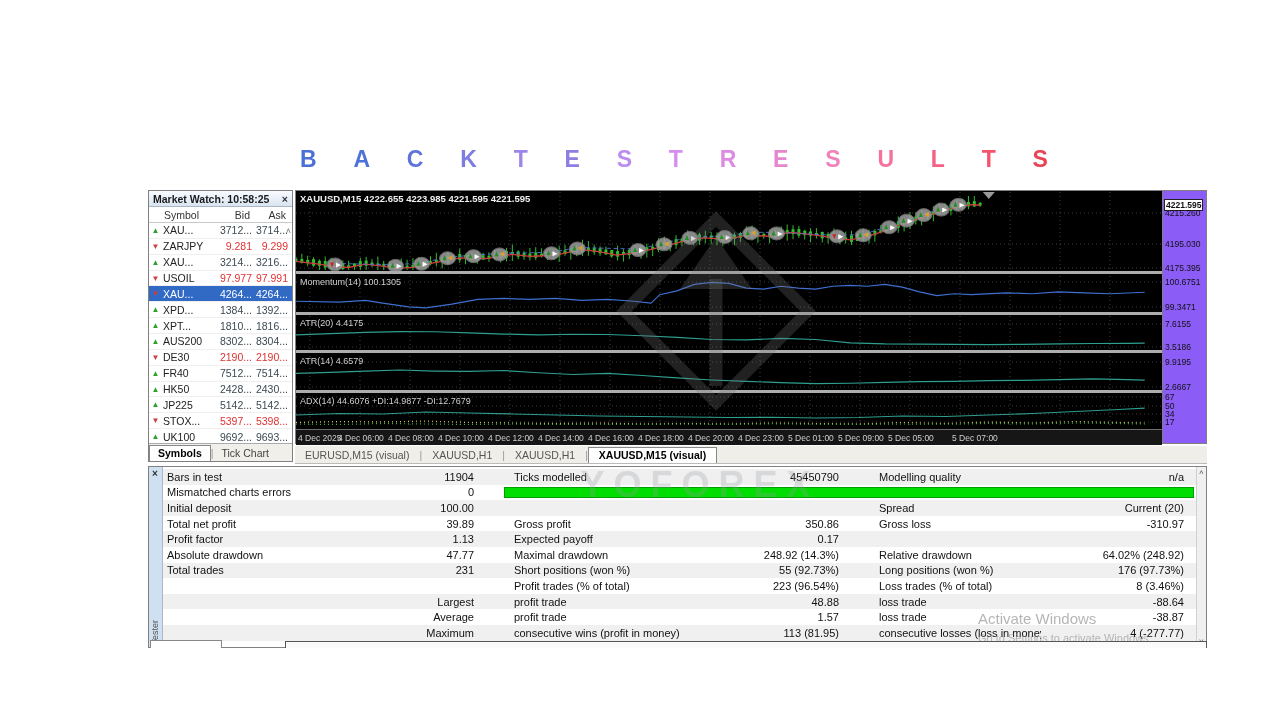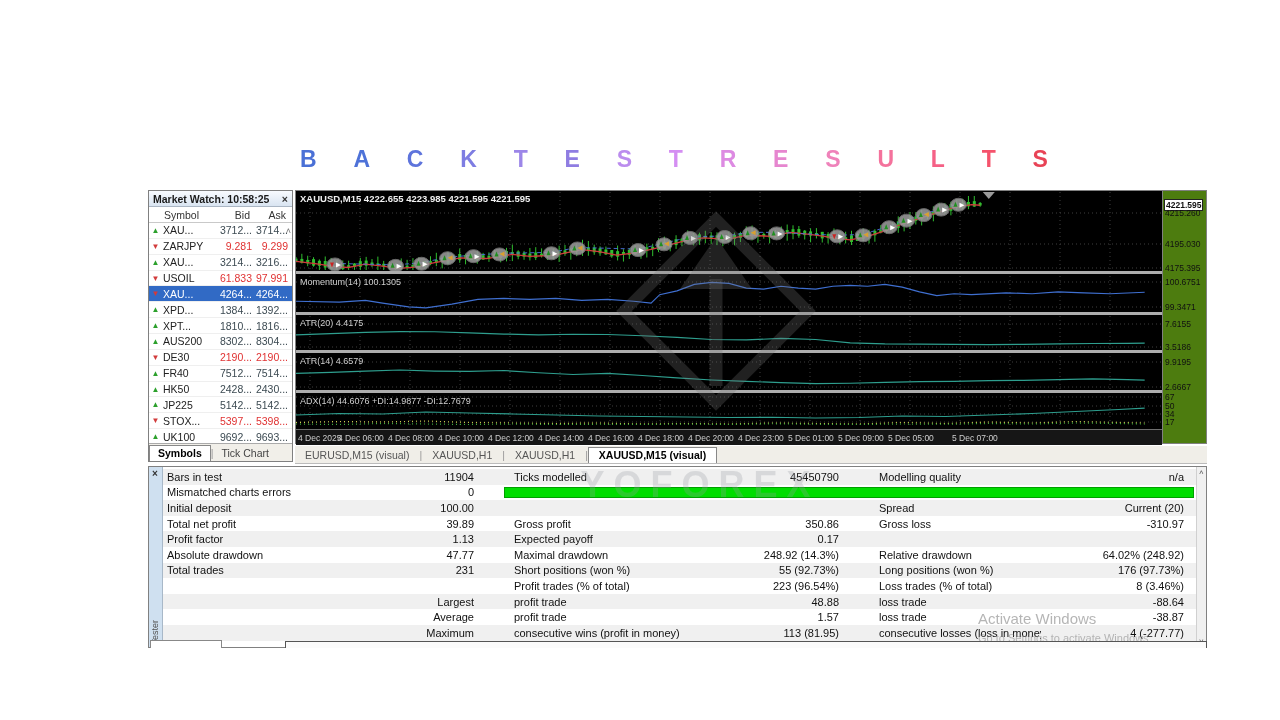--- a/index.html
+++ b/index.html
@@ -38,21 +38,21 @@
   .mw-tab.active { background:#fff; border:1px solid #888; border-bottom:none; font-weight:bold; color:#000; }
   .mw-tab-sep { color:#999; padding-bottom:2px; }
 
   
   #chart { position:absolute; left:295px; top:190px; width:912px; height:254px;
            border:1px solid #808080; background:#000; }
   #plot { position:absolute; left:0; top:0; }
   #axis { position:absolute; left:0; top:238px; width:866px; height:16px; background:#161616;
           border-top:1px solid #6e6e6e; overflow:hidden; }
   .axis-lbl { position:absolute; top:3px; font-size:8.5px; color:#cfcfcf; white-space:nowrap; }
-  #scale { position:absolute; left:866px; top:0; width:44px; height:252px; background:#4d7c0f;
+  #scale { position:absolute; left:866px; top:0; width:44px; height:252px; background:#8b5cf6;
            border-left:1px solid #808080; overflow:hidden; }
   .scale-lbl { position:absolute; left:2px; font-size:8.5px; color:#111; white-space:nowrap; }
   .scale-lbl.current { background:#fff; border:1px solid #222; padding:0 1px; font-weight:bold; left:1px; }
 
   
   #chart-tabs { position:absolute; left:295px; top:446px; width:912px; height:18px; background:#f0eee8;
                 border-bottom:1px solid #bbb; display:flex; align-items:flex-end; font-size:10.5px; }
   .ch-tab { padding:1px 10px 2px 10px; color:#555; white-space:nowrap; }
   .ch-tab.active { background:#fff; border:1px solid #888; border-bottom:none; font-weight:bold; color:#000; }
   .ch-tab-sep { color:#999; padding-bottom:2px; }
@@ -146,21 +146,21 @@
         <div class="mw-row">
           <span class="arrow" style="color: rgb(44, 160, 44);">▲</span>
           <span class="sym">XAU...</span>
           <span class="num" style="color: rgb(60, 74, 82);">3214...</span>
           <span class="num" style="color: rgb(60, 74, 82);">3216...</span>
           <span></span>
         </div>
         <div class="mw-row">
           <span class="arrow" style="color: rgb(210, 59, 59);">▼</span>
           <span class="sym">USOIL</span>
-          <span class="num" style="color: rgb(224, 50, 50);">61.833</span>
+          <span class="num" style="color: rgb(224, 50, 50);">97.977</span>
           <span class="num" style="color: rgb(224, 50, 50);">97.991</span>
           <span></span>
         </div>
         <div class="mw-row sel">
           <span class="arrow" style="color: rgb(210, 59, 59);">▼</span>
           <span class="sym">XAU...</span>
           <span class="num" style="color: rgb(224, 50, 50);">4264...</span>
           <span class="num" style="color: rgb(224, 50, 50);">4264...</span>
           <span></span>
         </div>

